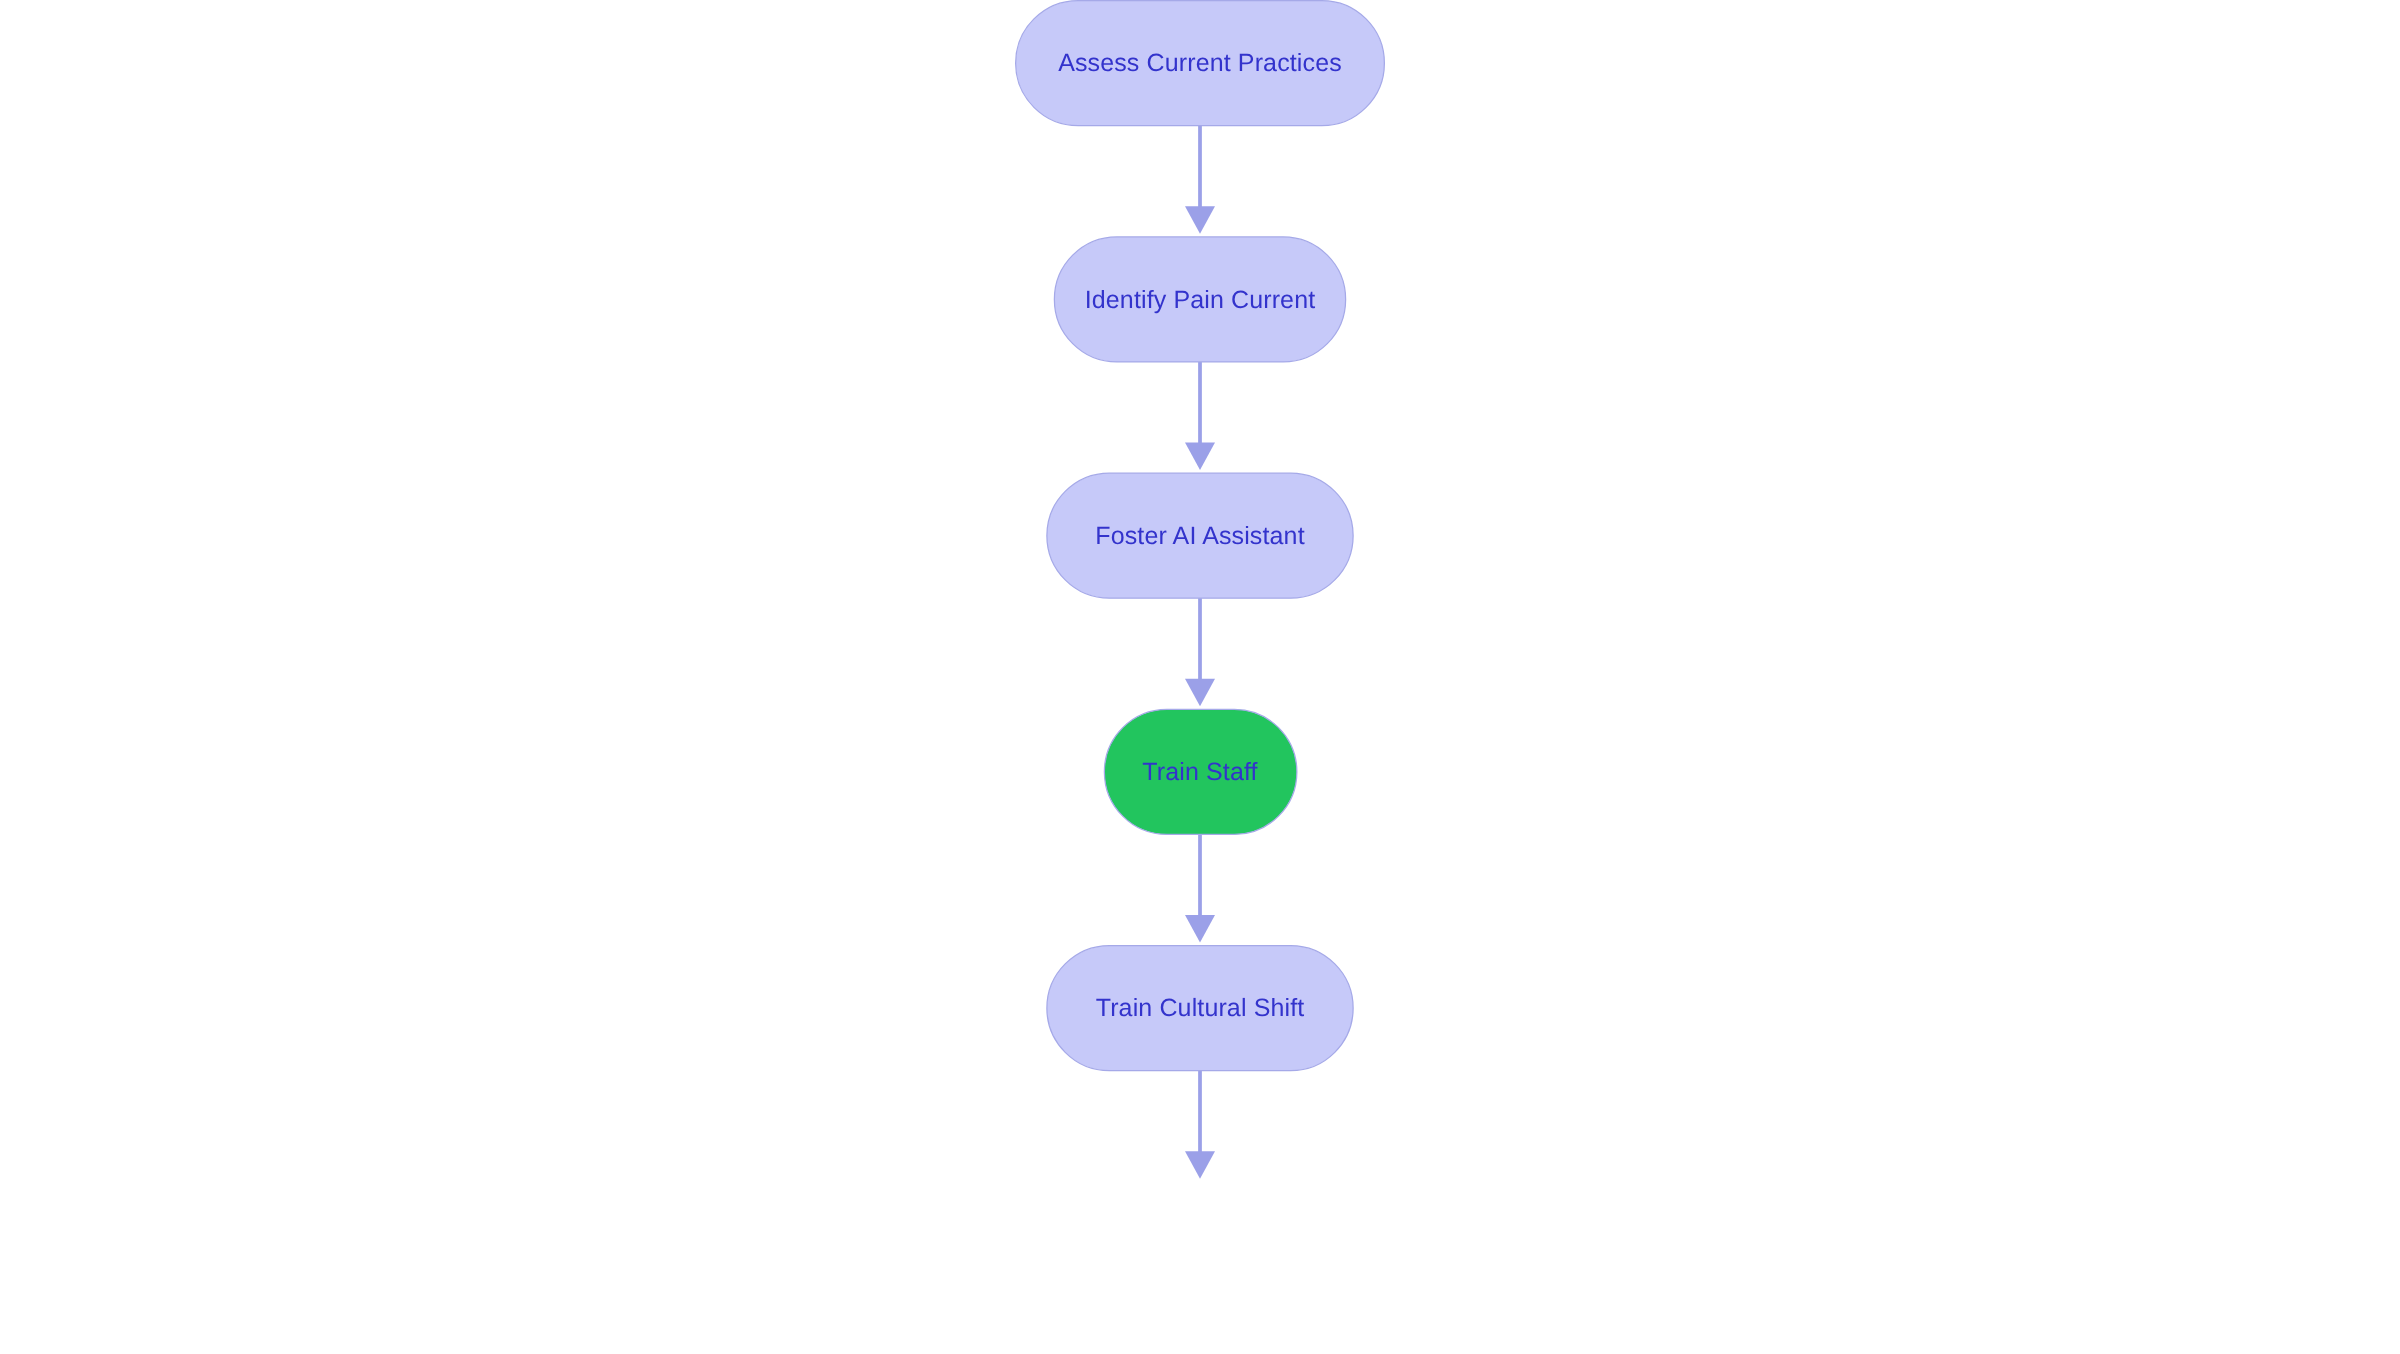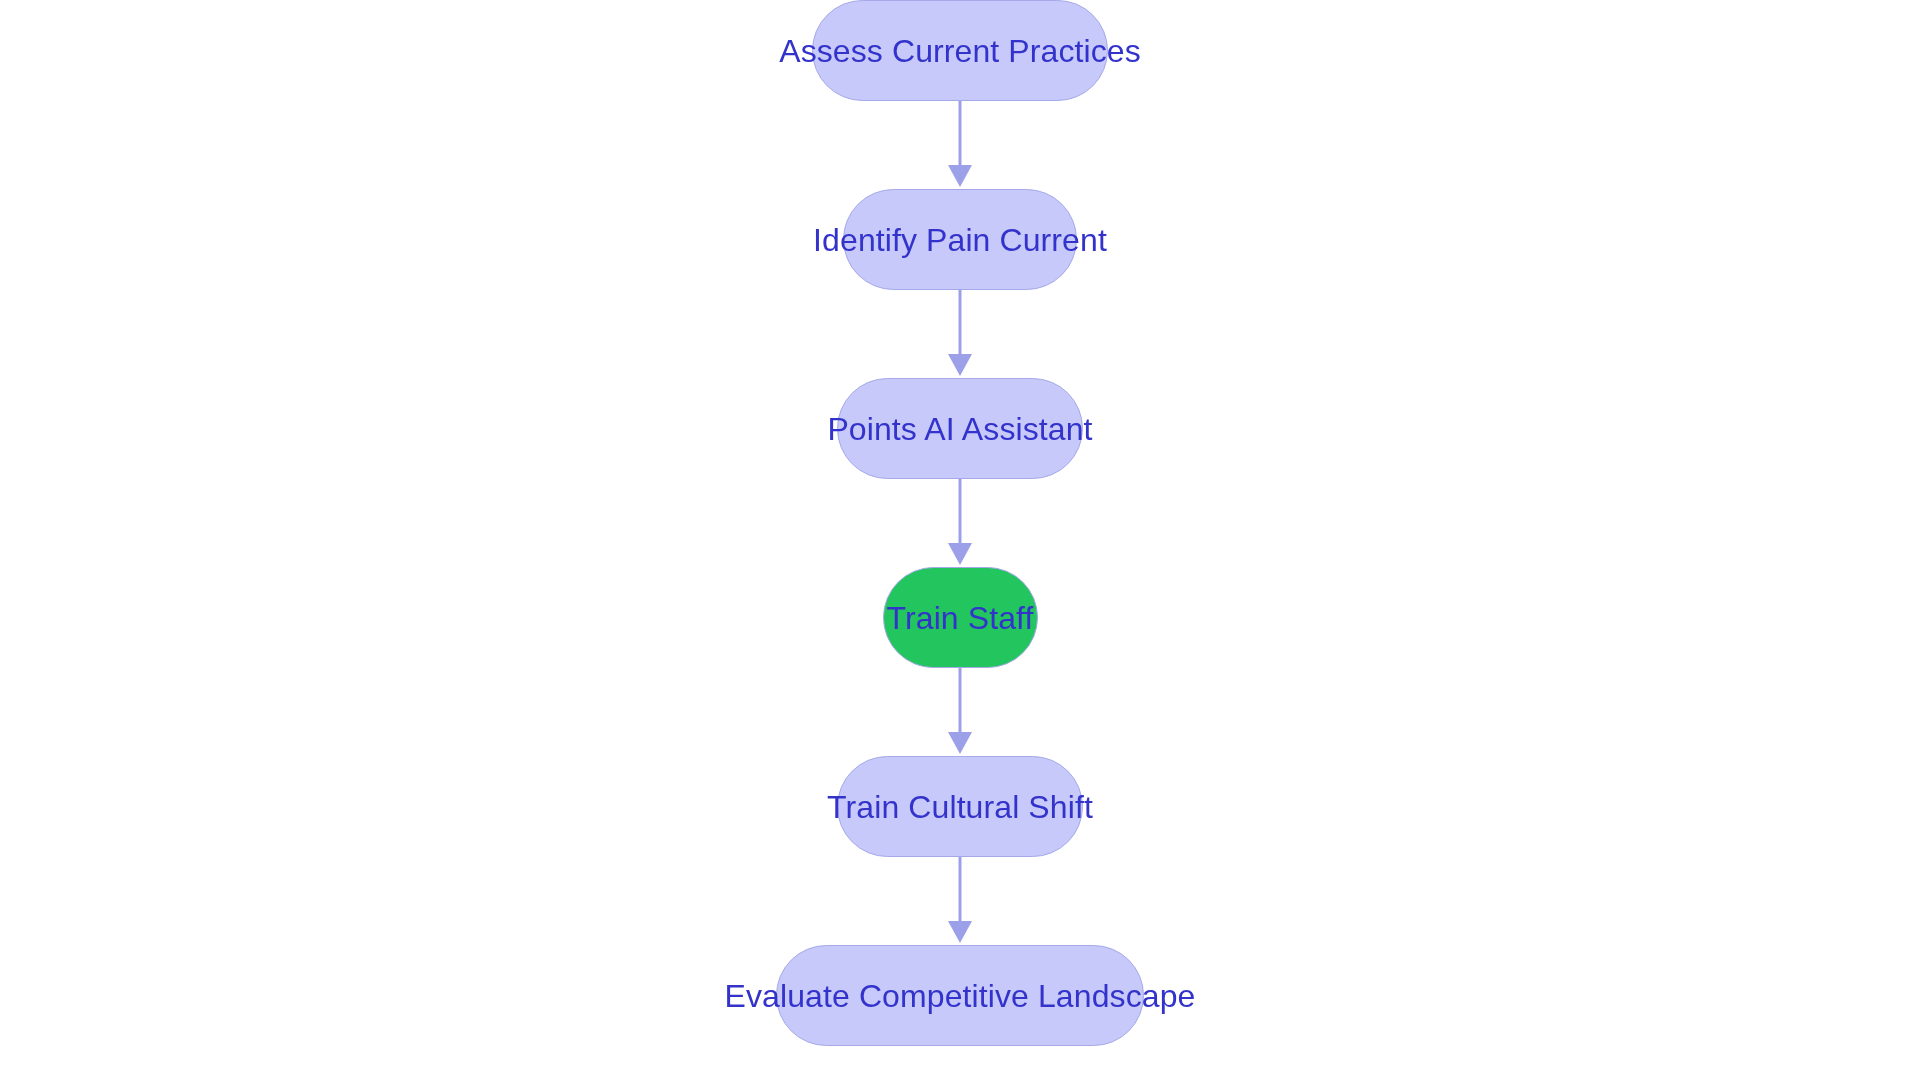--- a/index.html
+++ b/index.html
@@ -32,21 +32,21 @@
   .flow-node {
     box-sizing: border-box;
     height: 101px;
     border-radius: 52px;
     background: #c6c9f9;
     border: 1.6px solid #a5a9e8;
     color: #3333cc;
     display: flex;
     align-items: center;
     justify-content: center;
-    font-size: 32px;
+    font-size: 20px;
     font-weight: 400;
     letter-spacing: 0.1px;
     white-space: nowrap;
     position: relative;
     z-index: 2;
   }
   .flow-node-label {
     display: block;
     line-height: 1;
     padding: 0 10px;
@@ -94,21 +94,21 @@
     </div>
 
     <span class="flow-connector">
       <svg width="30" height="92" viewBox="0 0 30 92" aria-hidden="true">
         <line x1="15" y1="0" x2="15" y2="72" stroke="#9ba0e8" stroke-width="3"></line>
         <polygon points="15,88 3,66 27,66" fill="#9ba0e8"></polygon>
       </svg>
     </span>
 
     <div class="flow-node n2" style="background: rgb(198, 201, 249); border-color: rgb(165, 169, 232); color: rgb(51, 51, 204);">
-      <span class="flow-node-label">Points AI Assistant</span>
+      <span class="flow-node-label">Foster AI Assistant</span>
     </div>
 
     <span class="flow-connector">
       <svg width="30" height="92" viewBox="0 0 30 92" aria-hidden="true">
         <line x1="15" y1="0" x2="15" y2="72" stroke="#9ba0e8" stroke-width="3"></line>
         <polygon points="15,88 3,66 27,66" fill="#9ba0e8"></polygon>
       </svg>
     </span>
 
     <div class="flow-node n3" style="background: #22c55e; border-color: rgb(165, 169, 232); color: rgb(51, 51, 204);">
@@ -126,18 +126,15 @@
       <span class="flow-node-label">Train Cultural Shift</span>
     </div>
 
     <span class="flow-connector">
       <svg width="30" height="92" viewBox="0 0 30 92" aria-hidden="true">
         <line x1="15" y1="0" x2="15" y2="72" stroke="#9ba0e8" stroke-width="3"></line>
         <polygon points="15,88 3,66 27,66" fill="#9ba0e8"></polygon>
       </svg>
     </span>
 
-    <div class="flow-node n5" style="background: rgb(198, 201, 249); border-color: rgb(165, 169, 232); color: rgb(51, 51, 204);">
-      <span class="flow-node-label">Evaluate Competitive Landscape</span>
-    </div>
 
   </div>
 </div>
 
 </body></html>

